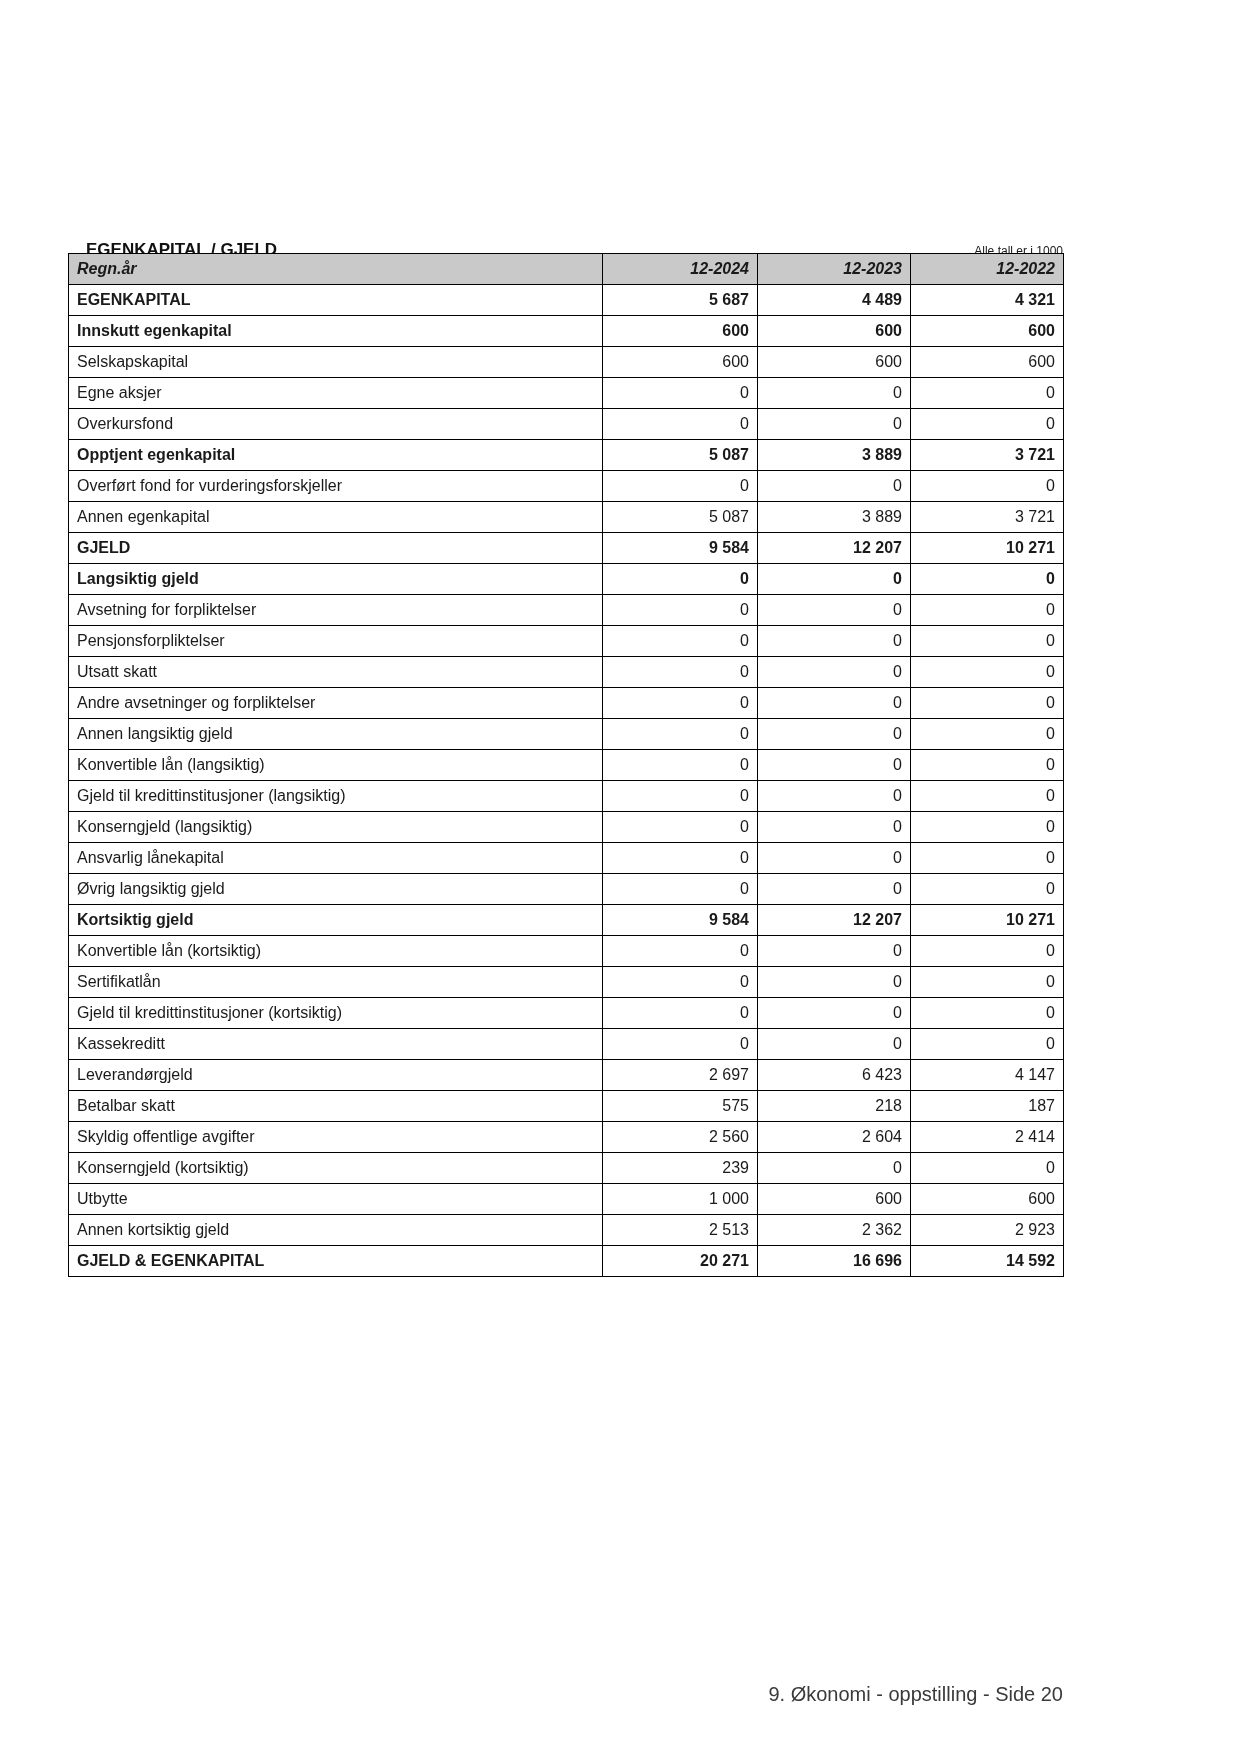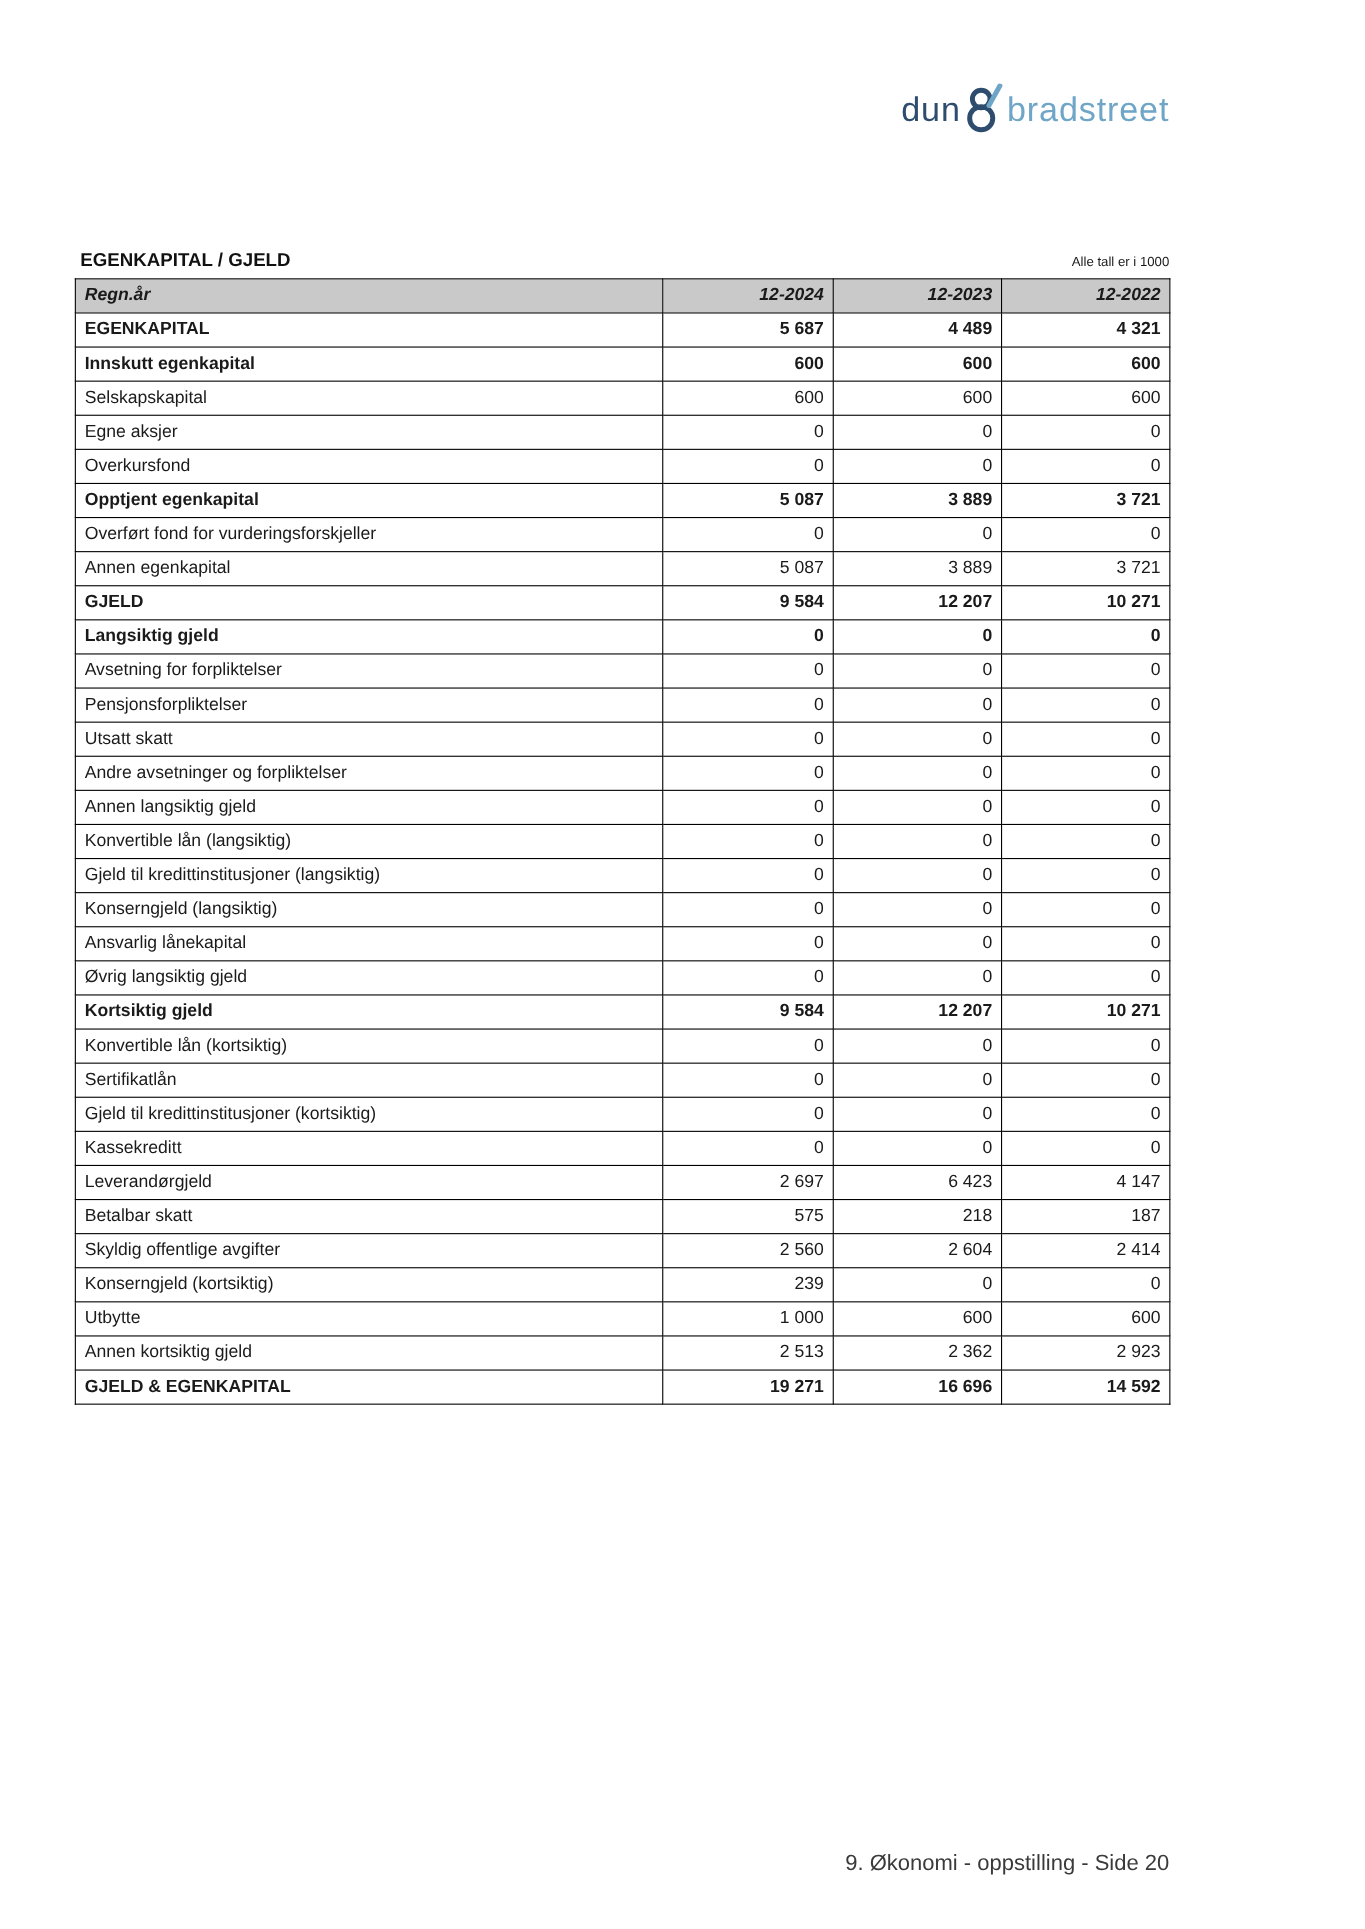--- a/index.html
+++ b/index.html
@@ -34,21 +34,21 @@
   .title-row {
     position: absolute;
     top: 222px;
     left: 68px;
     width: 995px;
     display: flex;
     justify-content: space-between;
     align-items: baseline;
   }
   .page-title {
-    margin: 5px;
+    margin: 18px;
     font-size: 17px;
     font-weight: 700;
     color: #111111;
   }
   .units-note {
     font-size: 12px;
     font-weight: 400;
     color: #1a1a1a;
   }
 
@@ -88,31 +88,20 @@
     right: 178px;
     font-size: 20px;
     color: #3a3a3a;
   }
 </style>
 </head>
 <body>
 
 <div class="page">
 
-  <div class="logo">
-    <span class="logo-dun">dun</span>
-    <span class="logo-amp">
-      <svg width="36" height="46" viewBox="0 0 36 46" aria-hidden="true">
-        <circle cx="16" cy="14" r="8" fill="none" stroke="#2e4d6e" stroke-width="4.5"></circle>
-        <circle cx="16" cy="31.5" r="10.5" fill="none" stroke="#2e4d6e" stroke-width="4.5"></circle>
-        <line x1="33" y1="2" x2="23" y2="20" stroke="#6fa5c6" stroke-width="4.5" stroke-linecap="round"></line>
-      </svg>
-    </span>
-    <span class="logo-brad">bradstreet</span>
-  </div>
 
   <div class="title-row">
     <h1 class="page-title">EGENKAPITAL / GJELD</h1>
     <span class="units-note">Alle tall er i 1000</span>
   </div>
 
   <table class="balance">
     <colgroup>
       <col style="width:534px">
       <col style="width:155px">
@@ -309,21 +298,21 @@
           <td class="num">600</td>
         </tr>
         <tr>
           <td class="lbl">Annen kortsiktig gjeld</td>
           <td class="num">2 513</td>
           <td class="num">2 362</td>
           <td class="num">2 923</td>
         </tr>
         <tr class="bold-row">
           <td class="lbl">GJELD &amp; EGENKAPITAL</td>
-          <td class="num">19 271</td>
+          <td class="num">20 271</td>
           <td class="num">16 696</td>
           <td class="num">14 592</td>
         </tr>
       </tbody>
   </table>
 
   <div class="page-footer">9. Økonomi - oppstilling - Side 20</div>
 
 </div>
 

